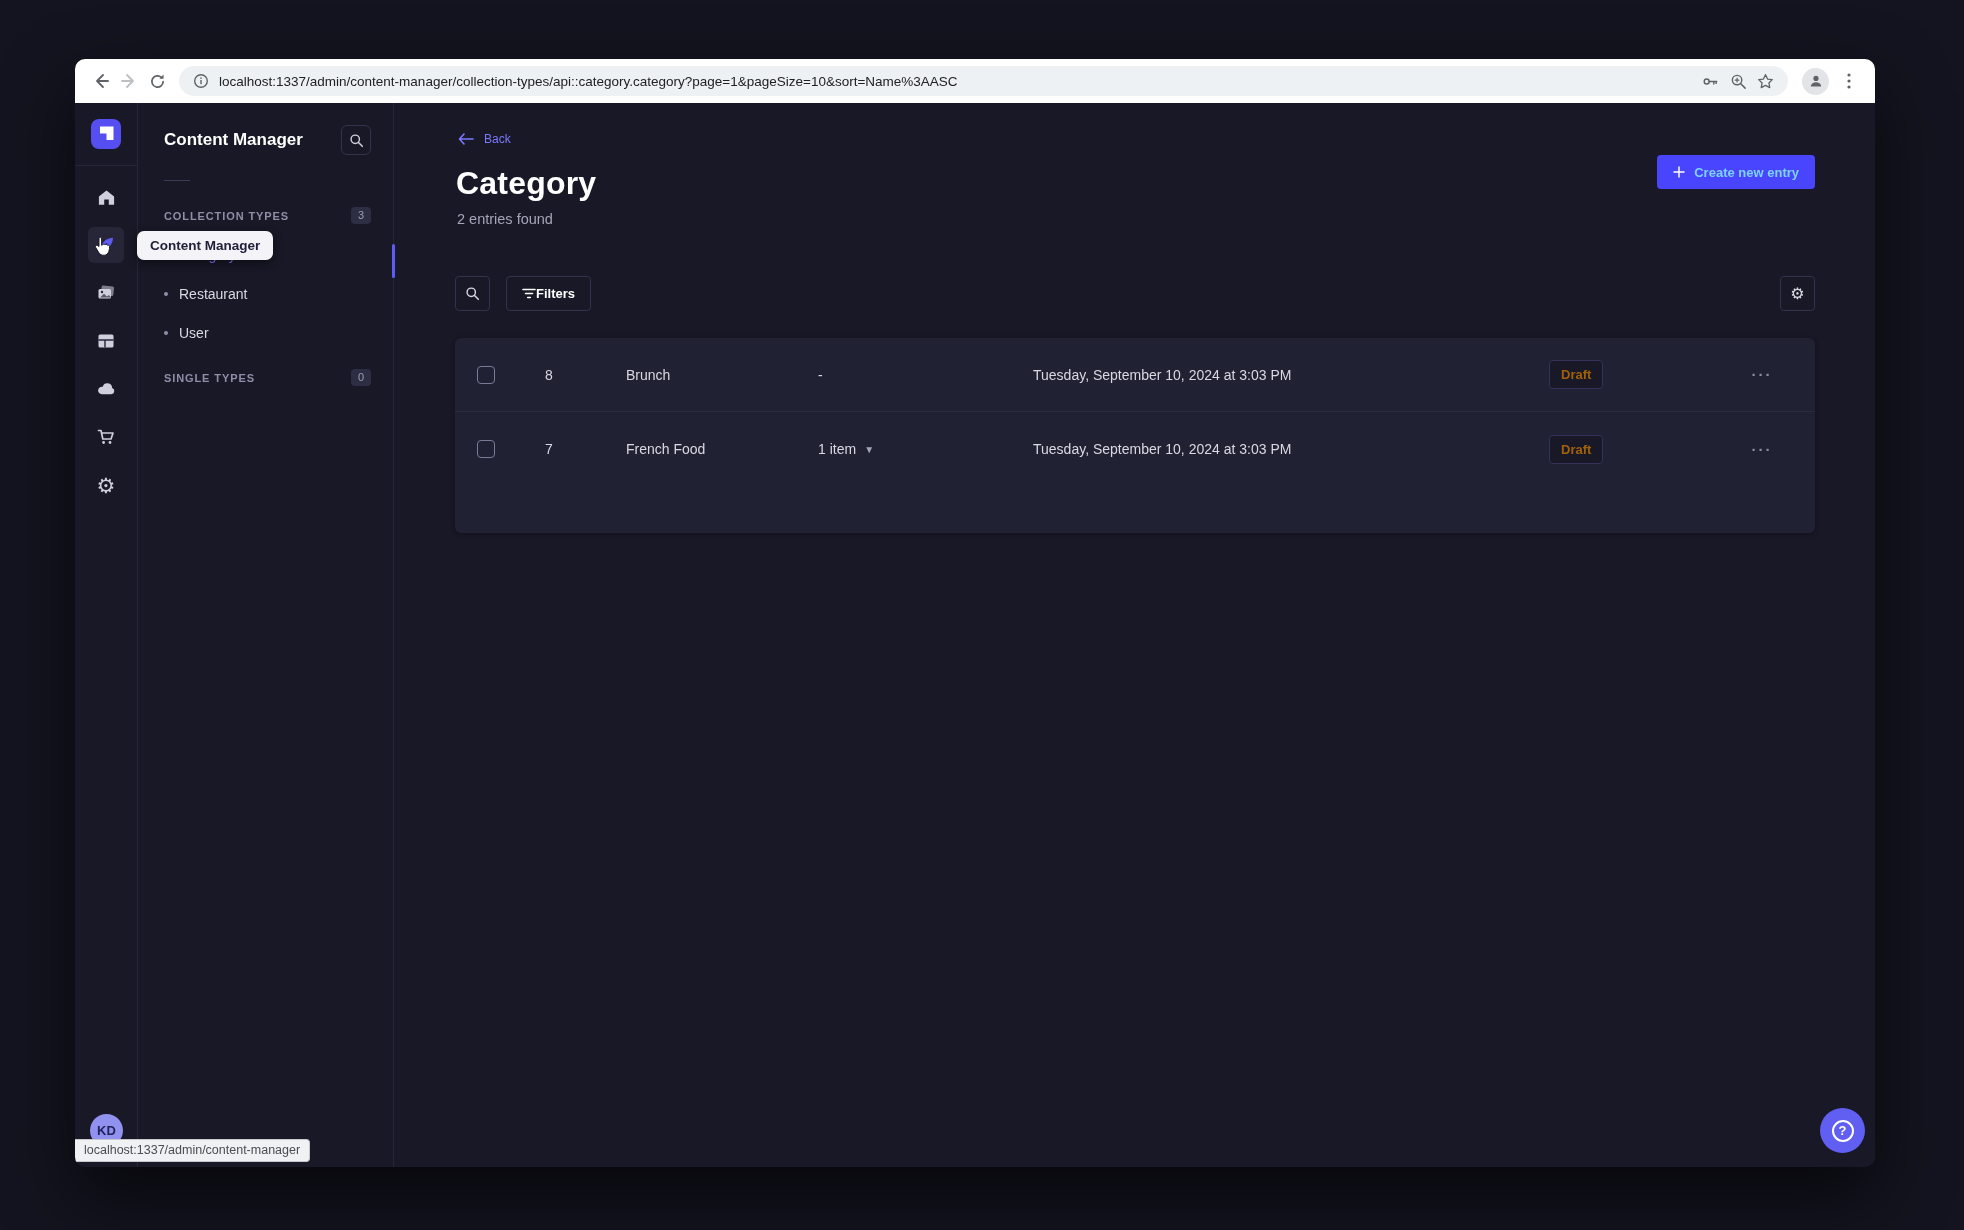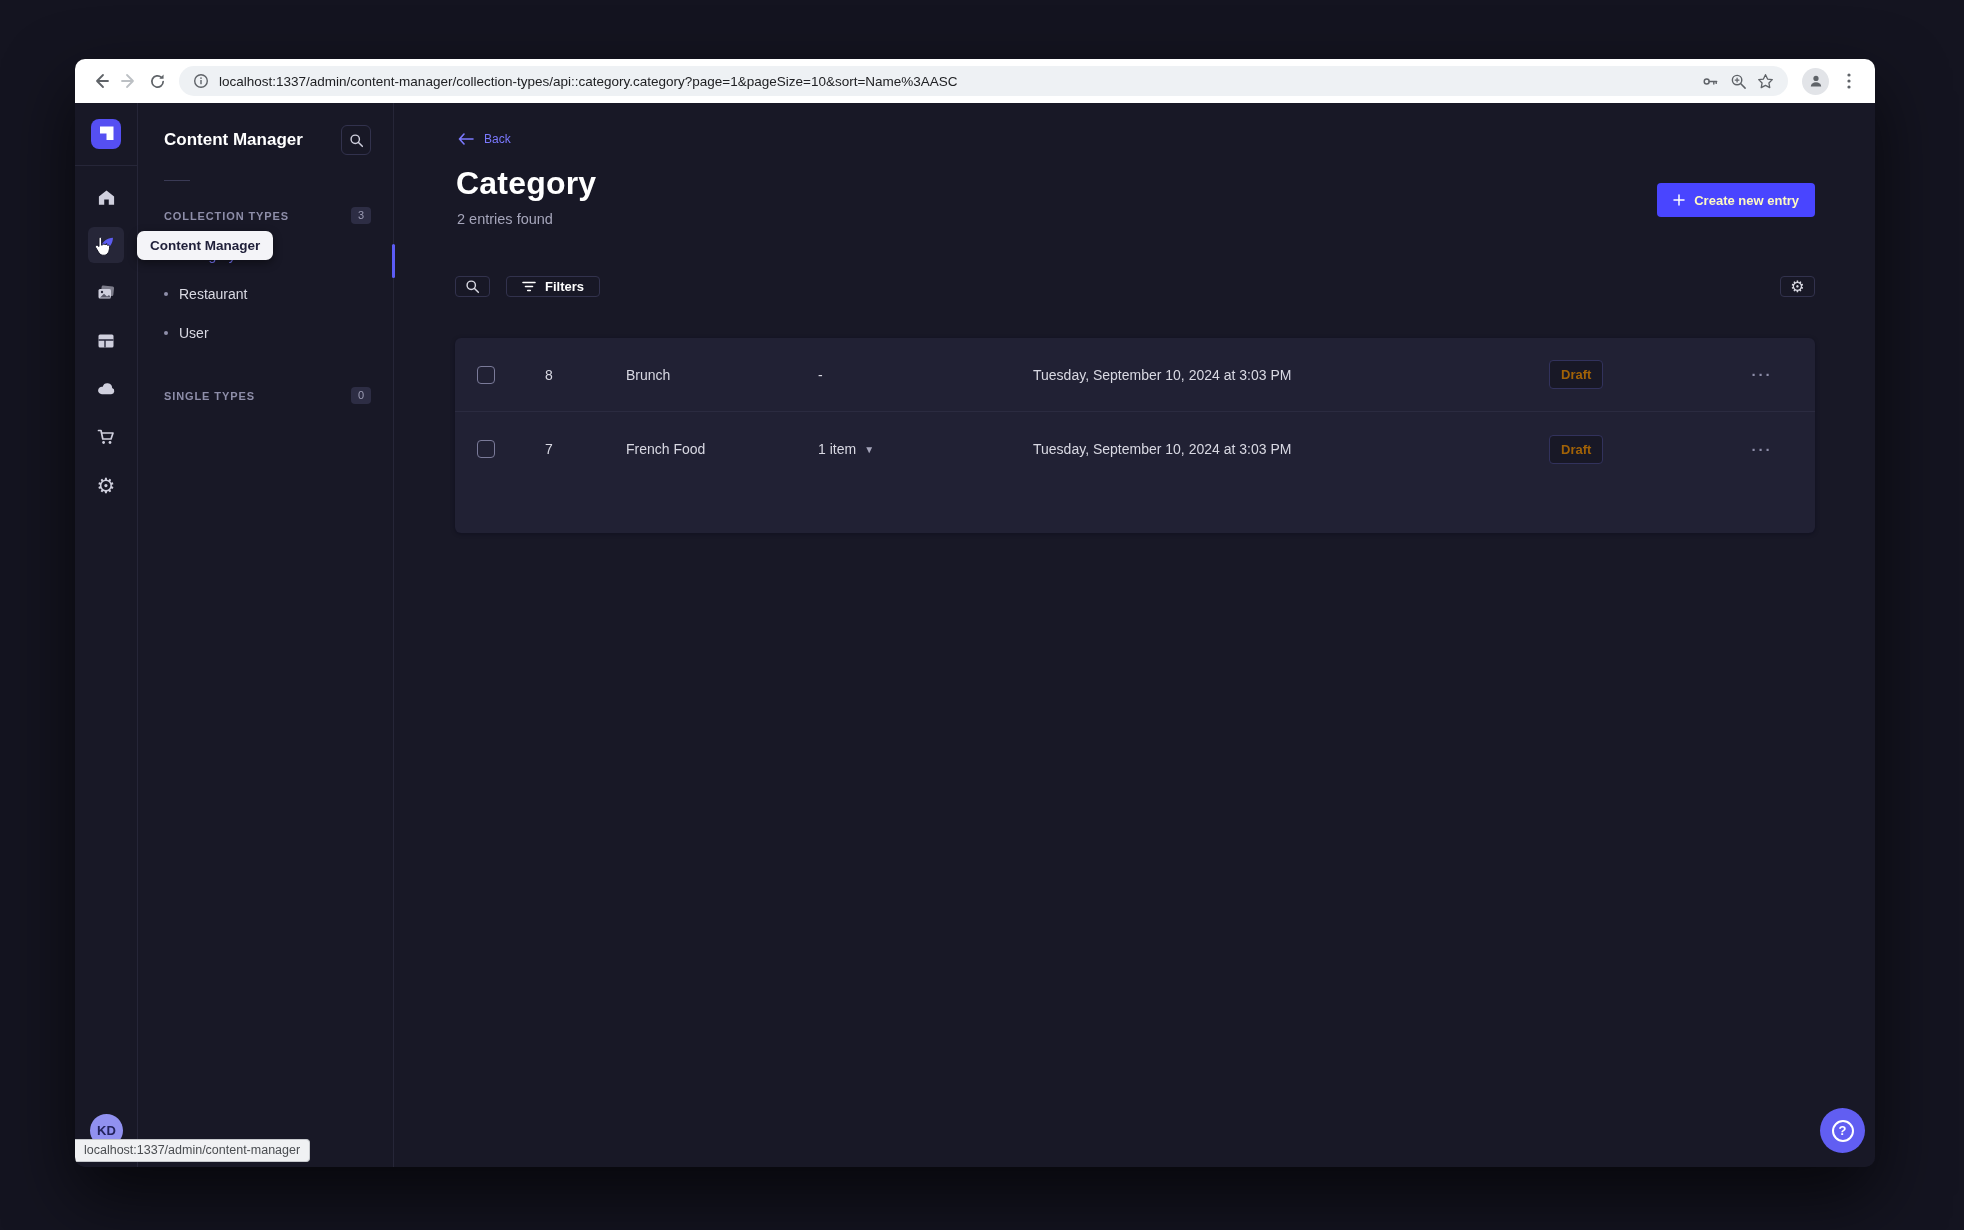--- a/index.html
+++ b/index.html
@@ -68,21 +68,21 @@
   .subnav { width:256px; flex:none; border-right:1px solid #262638; position:relative; padding:0 22px 0 26px; }
   .subnav-header { display:flex; align-items:center; justify-content:space-between; margin-top:22px; }
   .subnav-title { font-size:17px; font-weight:bold; color:#ffffff; }
   .icon-btn-sm {
     width:30px; height:30px; border:1px solid #32324d; border-radius:6px; background:transparent;
     display:flex; align-items:center; justify-content:center; color:#cfcfdd;
   }
   .subnav-divider { width:26px; height:1px; background:#3a3a55; margin-top:25px; }
   .section-head { display:flex; justify-content:space-between; align-items:center; }
   .section-head.first { margin-top:26px; }
-  .section-head.second { margin-top:46px; }
+  .section-head.second { margin-top:28px; }
   .section-label { font-size:11px; font-weight:bold; letter-spacing:.9px; color:#8e8ea9; }
   .count-badge { background:#2d2d44; color:#9d9db5; font-size:11px; padding:3px 7px; border-radius:4px; line-height:1; }
   .nav-item { display:flex; align-items:center; gap:11px; font-size:14px; color:#d9d9e3; margin-top:23px; }
   .nav-item .bullet { width:4px; height:4px; border-radius:50%; background:#8e8ea9; flex:none; }
   .nav-item.active { color:#7b79ff; }
   .nav-item.active .bullet { background:#7b79ff; }
   .active-indicator { position:absolute; right:-2px; top:141px; width:3px; height:34px; background:#5c5cf5; border-radius:2px; }
 
   
   .tooltip-cm {
@@ -92,29 +92,29 @@
   }
   .cursor-hand { position:absolute; left:17px; top:133px; z-index:21; }
 
   
   .main { flex:1; position:relative; min-width:0; }
   .back-row { position:absolute; left:64px; top:29px; display:flex; align-items:center; gap:10px; }
   .back-label { color:#7b79ff; font-size:12px;text-align:right; }
   .page-title { position:absolute; left:62px; top:62px; font-size:32px; font-weight:bold; color:#ffffff; letter-spacing:.2px; }
   .page-subtitle { position:absolute; left:63px; top:108px; font-size:14.5px; color:#a5a5ba; }
   .create-btn {
-    position:absolute; right:60px; top:80px; height:34px; padding:0 16px;
-    background:#4945ff; border:none; border-radius:4px; color:#fef9c3;
+    position:absolute; right:60px; top:52px; height:34px; padding:0 16px;
+    background:#4945ff; border:none; border-radius:4px; color:#7dd3fc;
     font-size:13px; font-weight:bold; display:flex; align-items:center; gap:9px;
     font-family:"Liberation Sans", sans-serif;
   }
   .filters-row { position:absolute; left:61px; top:173px; display:flex; gap:16px; }
   .tool-btn {
-    height:21px; min-width:35px; border:1px solid #32324d; border-radius:4px; background:transparent;
-    display:flex; align-items:center; justify-content:center; gap:9px; color:#d9d9e3; padding:0;
+    height:35px; min-width:35px; border:1px solid #32324d; border-radius:4px; background:transparent;
+    display:flex; align-items:center; justify-content:center; color:#d9d9e3; padding:0;
     font-family:"Liberation Sans", sans-serif;
   }
   .tool-btn.labelled { padding:0 15px; font-size:13px; font-weight:bold; color:#ffffff; }
   .gear-btn { position:absolute; right:60px; top:173px; }
   .gear-sm { font-size:16px; color:#d9d9e3; line-height:1; }
 
   
   .card {
     position:absolute; left:61px; top:235px; width:1360px; height:195px;
     background:#212134; border-radius:6px; box-shadow:0 1px 4px rgba(4,4,22,.4);

